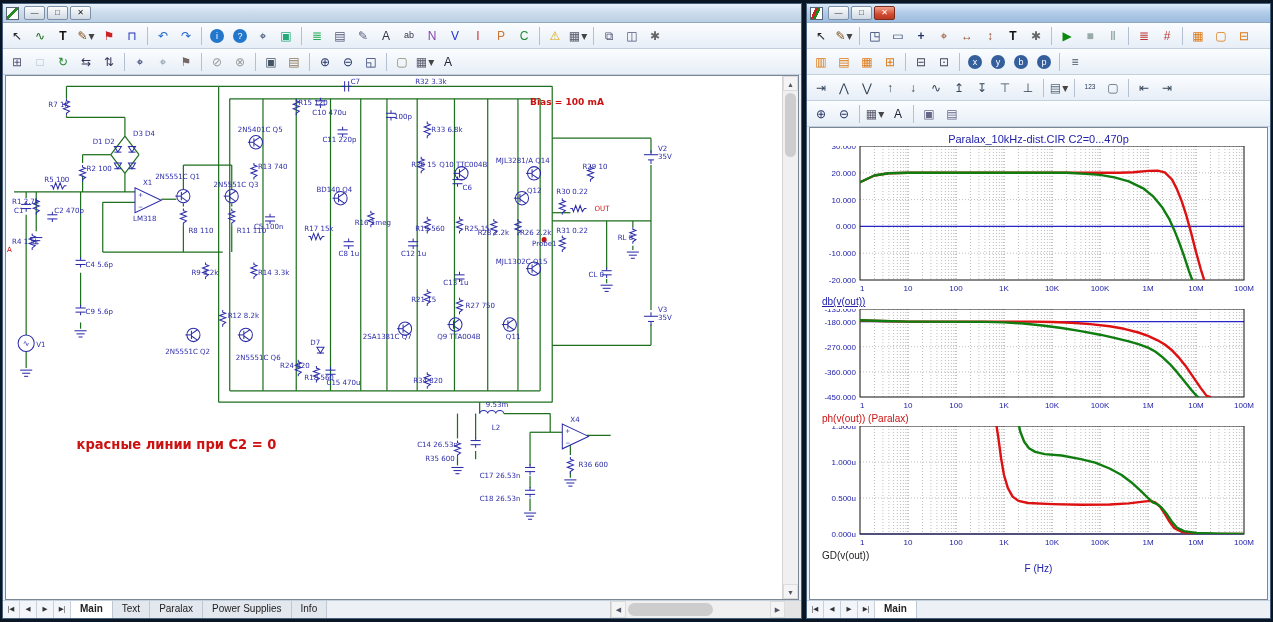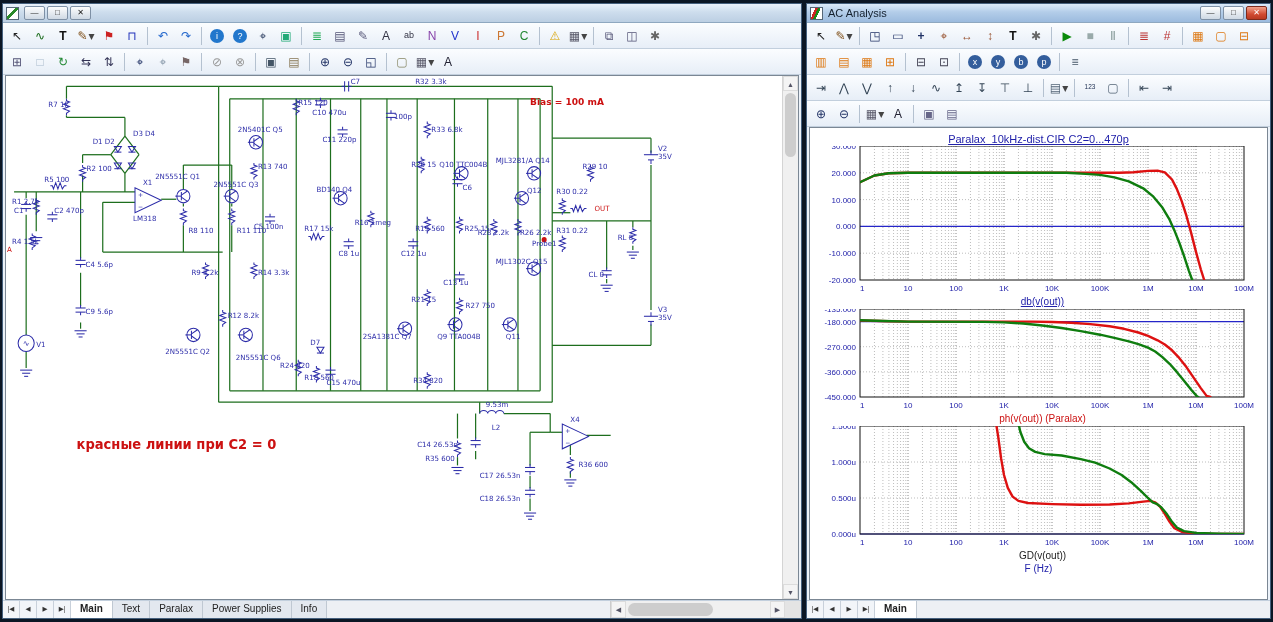--- a/index.html
+++ b/index.html
@@ -34,22 +34,22 @@
 .bottombar{height:18px;display:flex;align-items:stretch;background:#e9eef5;border-top:1px solid #c2cfdd;flex:0 0 auto;font-size:10px;}
 .navbtn{width:17px;border-right:1px solid #c8d0da;background:#f2f5f9;text-align:center;font-size:6.5px;line-height:16px;color:#333;flex:0 0 auto;}
 .tab{padding:0 9px;line-height:16px;border-right:1px solid #bfc8d2;background:#e3e8ef;color:#222;flex:0 0 auto;text-align:center;}
 .tab.active{background:#fff;font-weight:bold;}
 .tabfill{flex:1;background:#edf0f4;}
 .hscroll{width:175px;display:flex;background:#f0f0f0;border-left:1px solid #ccc;flex:0 0 auto;}
 .hthumb{width:85px;background:#cdcdcd;border-radius:7px;margin:2px;}
 .htrack{flex:1;}
 .corner{width:16px;background:#e4e4e4;flex:0 0 auto;}
 .plots{flex:1;background:#fff;margin:0 2px;border:1px solid #7b8794;padding:3px 4px 0 4px;overflow:hidden;}
-.chart-title{text-align:center;color:#2222aa;font-size:11px;margin:2px 0 1px;text-decoration:underline;}
-.wave-label{font-size:10px;margin:0 0 2px 8px;color:#222;text-align:center;}
+.chart-title{text-align:center;color:#2222aa;font-size:11px;margin:2px 0 1px;}
+.wave-label{font-size:10px;margin:0 0 2px 8px;color:#222;}
 .wave-label.blue{color:#2222aa;text-decoration:underline;}
 .wave-label.red{color:#cc1111;}
 .xaxis-title{text-align:center;color:#2222aa;font-size:10px;margin-top:0;}
 svg.plot{display:block;}
 svg .ticklab{font-size:8px;fill:#2222aa;font-family:"Liberation Sans",sans-serif;}
 .gminor{stroke:#bdbdbd;stroke-dasharray:1 2;stroke-width:1;}
 .gmajor{stroke:#8a8a8a;stroke-dasharray:1 2;stroke-width:1;}
 </style>
 </head>
 <body>
@@ -796,21 +796,20 @@
       <div class="htrack"></div>
       <div class="sbtn" style="width:15px;height:auto">▶</div>
     </div>
     <div class="corner"></div>
   </div>
 </div>
 
 <div class="window" id="win-right">
   <div class="titlebar active">
     <div class="title-icon chart"></div>
-    <div class="title-text">AC Analysis</div>
     <div class="winbtns">
       <div class="winbtn">—</div>
       <div class="winbtn">□</div>
       <div class="winbtn close-red">✕</div>
     </div>
   </div>
   <div class="toolbar">
       <div class="tbi">
         <span style="color: rgb(34, 34, 34); font-size: 12px;">↖</span>
       </div>

